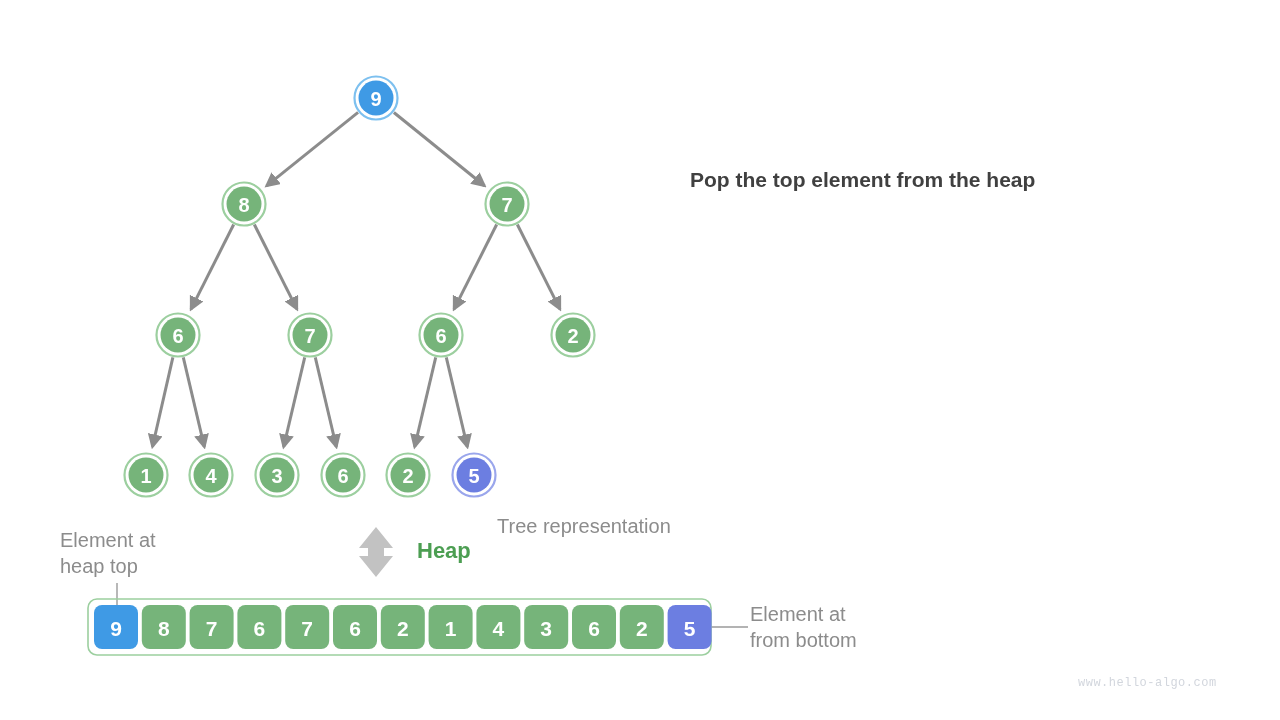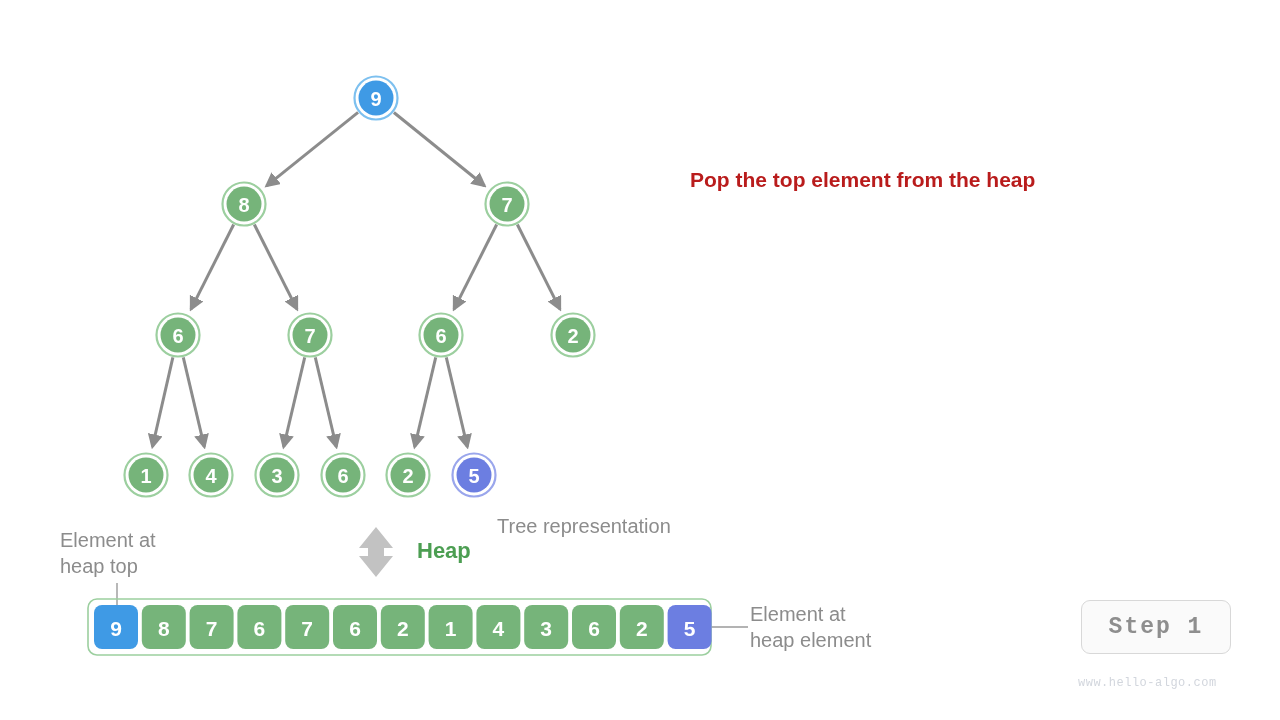--- a/index.html
+++ b/index.html
@@ -41,21 +41,21 @@
     font-weight: bold;
     fill: #ffffff;
     text-anchor: middle;
     dominant-baseline: central;
   }
   .title-text {
     position: absolute;
     font-family: "Liberation Sans", sans-serif;
     font-size: 21px;
     font-weight: bold;
-    color: #b91c1c;
+    color: #404040;
     white-space: nowrap;
   }
   .anno-text {
     position: absolute;
     font-family: "Liberation Sans", sans-serif;
     font-size: 20px;
     color: #8c8c8c;
     white-space: nowrap;
     line-height: 26px;
   }
@@ -206,21 +206,21 @@
 
   <div class="anno-text" style="left:497px; top:513px;">Tree representation</div>
 
   <div class="anno-text anno-center" style="left:60px; top:527px; width:115px;">
     <div>Element at</div>
     <div>heap top</div>
   </div>
 
   <div class="anno-text anno-center" style="left:750px; top:601px; width:142px;">
     <div>Element at</div>
-    <div>heap element</div>
+    <div>from bottom</div>
   </div>
 
   <svg class="layer">
     <line x1="117" y1="583" x2="117" y2="612" stroke="#9a9a9a" stroke-width="1.4"></line>
     <line x1="709" y1="627" x2="748" y2="627" stroke="#9a9a9a" stroke-width="1.4"></line>
   </svg>
 
   <svg class="layer">
     <rect x="88" y="599" width="623" height="56" rx="9" ry="9" fill="none" stroke="#9ccf9f" stroke-width="1.6"></rect>
     <g id="cells-group">
@@ -272,19 +272,16 @@
           <rect x="619.8" y="605" width="44" height="44" rx="8" ry="8" fill="#76b47a"></rect>
           <text x="641.8" y="628" class="cell-label">2</text>
         </g>
         <g>
           <rect x="667.5999999999999" y="605" width="44" height="44" rx="8" ry="8" fill="#6c7ee1"></rect>
           <text x="689.5999999999999" y="628" class="cell-label">5</text>
         </g>
       </g>
   </svg>
 
-  <div class="step-badge">
-    <span>Step 1</span>
-  </div>
 
   <div class="watermark">www.hello-algo.com</div>
 
 </div>
 
 </body></html>

